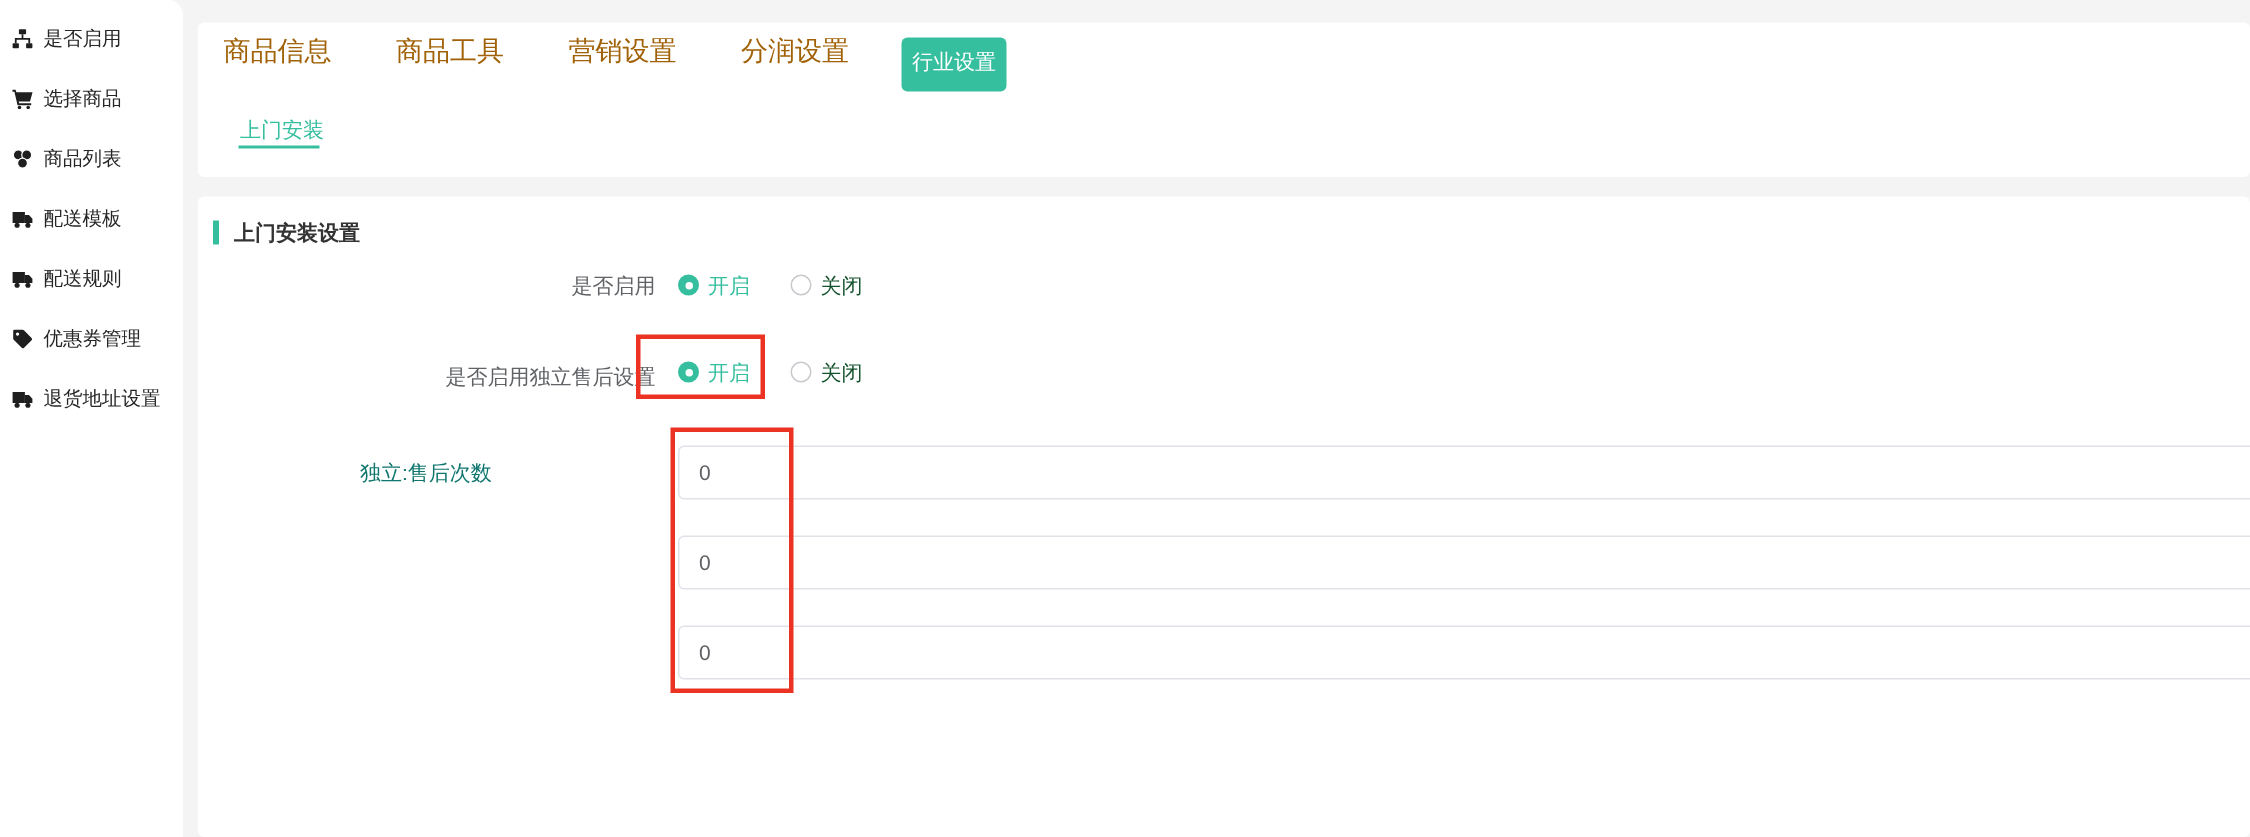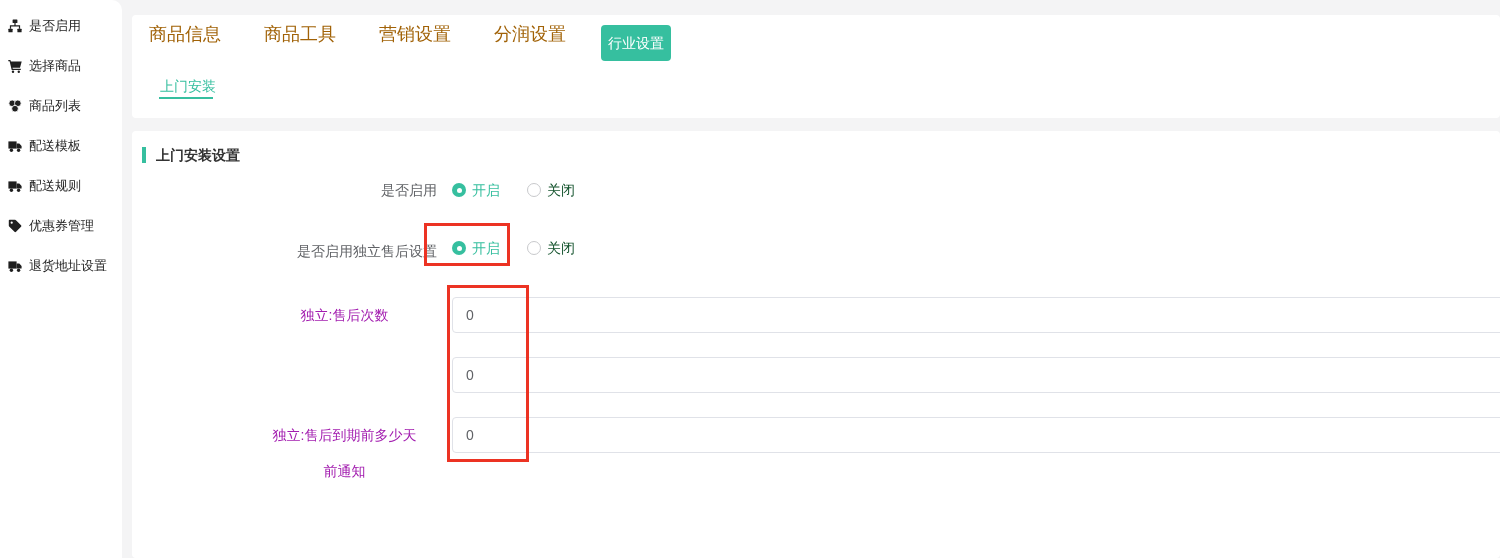--- a/index.html
+++ b/index.html
@@ -27,21 +27,21 @@
   .tabs-card { left:132px; top:15px; width:1368px; height:103px; }
   .form-card { left:132px; top:131px; width:1368px; height:427px; }
   
   .tab-label {
     position:absolute; top:22px; font-size:18px; color:#a16207; cursor:pointer;
     white-space:nowrap;
   }
   .tab-active-btn {
     position:absolute; left:601px; top:25px; width:70px; height:36px;
     border:none; border-radius:4px; color:#fff; font-size:14px;
-    font-family:Liberation Sans, sans-serif; cursor:pointer; line-height:36px; text-align:center;
+    font-family:Liberation Mono, monospace; cursor:pointer; line-height:36px; text-align:center;
     padding:0;
   }
   .subtab {
     position:absolute; left:160px; top:78px; font-size:14px; cursor:pointer;
     white-space:nowrap;
   }
   .subtab-underline { position:absolute; left:159px; top:97px; width:54px; height:2px; }
   
   .section-bar { position:absolute; left:142px; top:147px; width:4px; height:16px; }
   .section-title { position:absolute; left:156px; top:147px; font-size:14px; font-weight:bold; color:#333; }
@@ -59,22 +59,22 @@
     align-items:center; justify-content:center; flex:0 0 auto;
   }
   .radio-dot.off { border:1px solid #c8c9cc; background:#fff; }
   .radio-dot.on  { border:none; }
   .radio-dot.on::after {
     content:""; width:5px; height:5px; border-radius:50%; background:#fff;
   }
   .radio-text { font-size:14px; line-height:20px; }
   .radio-text.off { color:#14532d; }
   .form-label {
-    position:absolute; left:240px; width:209px; text-align:center;
-    font-size:14px; color:#a21caf; line-height:36px; white-space:nowrap;
+    position:absolute; left:240px; width:209px; text-align:left;
+    font-size:14px; color:#0f766e; line-height:36px; white-space:nowrap;
   }
   .text-input {
     position:absolute; left:452px; width:1108px; height:36px;
     border:1px solid #e0e2e8; border-radius:4px; background:#fff;
     font-size:14px; color:#606266; padding:0 13px;
     font-family:inherit; outline:none;
   }
   
   .ann-rect {
     position:absolute; border:3px solid; background:transparent;
@@ -217,19 +217,18 @@
   <div class="radio-opt" style="left:527px; top:238px">
     <span class="radio-dot off"></span>
     <span class="radio-text off">关闭</span>
   </div>
 
   <span class="form-label" style="top:297px">独立:售后次数</span>
   <input class="text-input" style="top: 297px;" type="text" value="0">
 
   <input class="text-input" style="top: 357px;" type="text" value="0">
 
-  <span class="form-label" style="top:417px"><span>独立:售后到期前多少天</span><br><span>前通知</span></span>
   <input class="text-input" style="top: 417px;" type="text" value="0">
 
   <div class="ann-rect r1" style="border-color:#ec3323"></div>
   <div class="ann-rect r2" style="border-color:#ec3323"></div>
 
 </div>
 
 </body></html>

